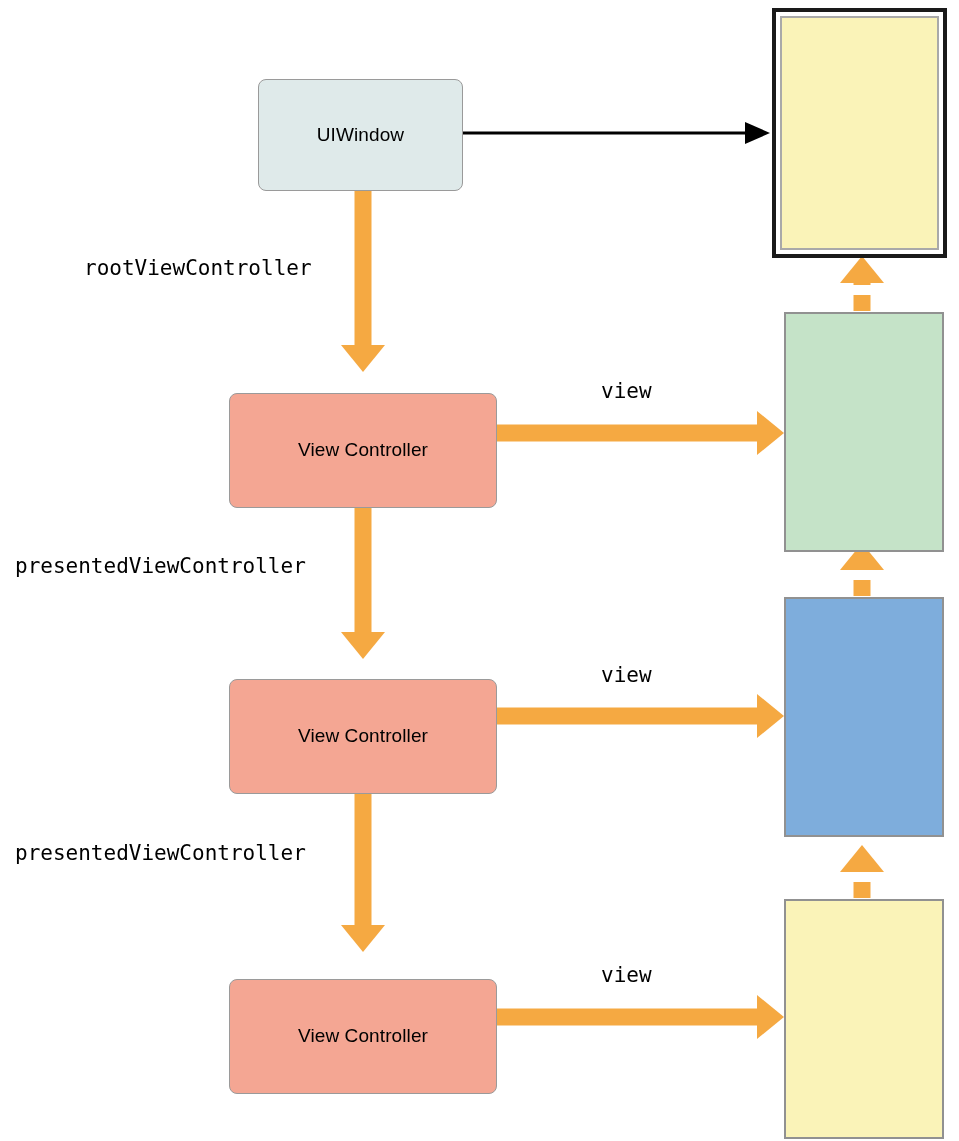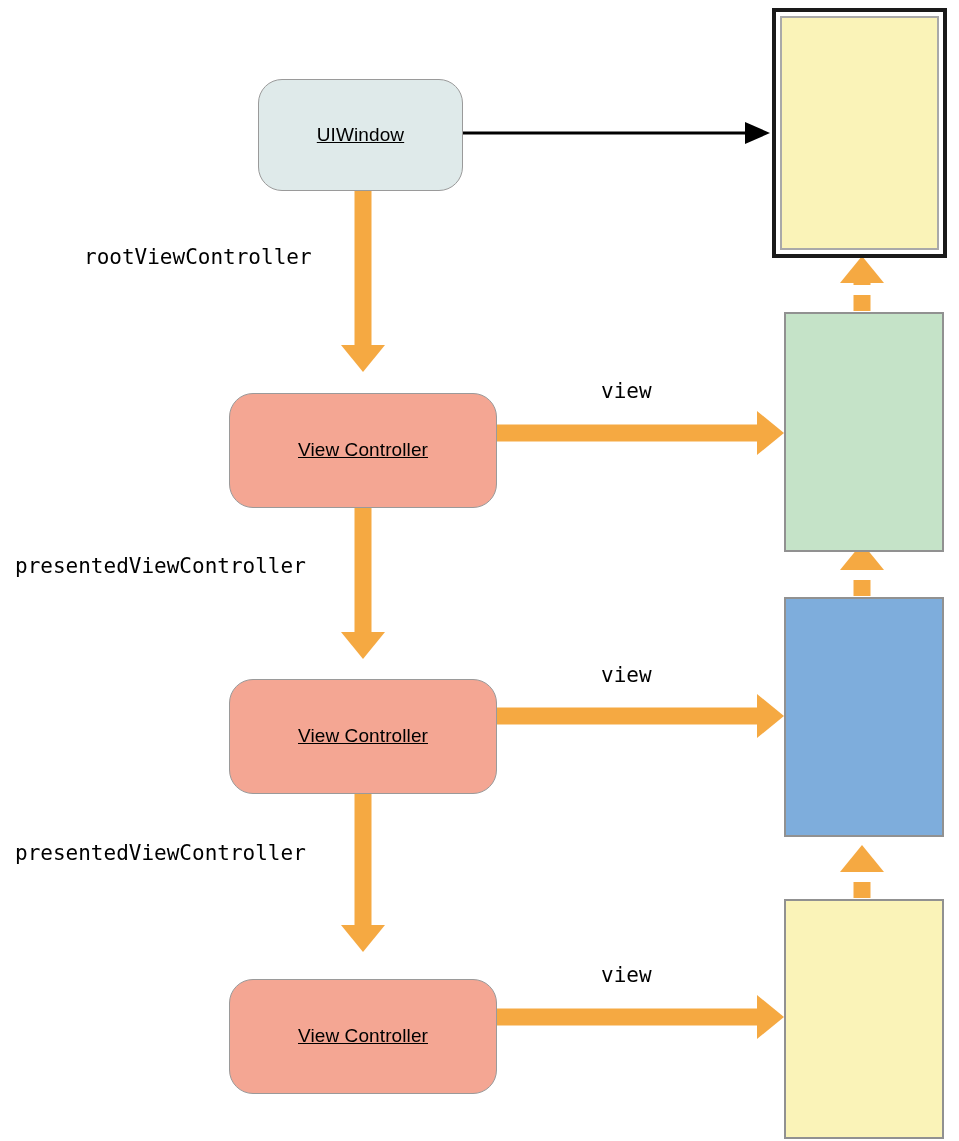--- a/index.html
+++ b/index.html
@@ -17,27 +17,26 @@
     background: #ffffff;
     overflow: hidden;
   }
   .node {
     position: absolute;
     box-sizing: border-box;
   }
 
   
   .rounded-box {
-    border-radius: 24px;
+    border-radius: 8px;
     border: 1.5px solid #9a9a9a;
     display: flex;
     align-items: center;
     justify-content: center;
     text-align: left;
-    text-decoration: underline;
   }
   .rounded-box .node-label {
     font-family: "Liberation Sans", sans-serif;
     font-size: 19px;
     color: #000000;
     line-height: 1.1;
     letter-spacing: 0.1px;
   }
   .uiwindow-box { background: #dfeaea; }
   .vc-box { background: #f4a693; margin-top: 20px; }
@@ -162,21 +161,21 @@
   <div class="node rounded-box vc-box" style="left:229px; top:659px; width:268px; height:115px;">
     <span class="node-label">View Controller</span>
   </div>
 
   <div class="node view-rect view-yellow" style="left:784px; top:899px; width:160px; height:240px;"></div>
 
   <div class="node rounded-box vc-box" style="left:229px; top:959px; width:268px; height:115px;">
     <span class="node-label">View Controller</span>
   </div>
 
-  <div class="edge-label" style="left:84px; top:245px;">rootViewController</div>
+  <div class="edge-label" style="left:84px; top:256px;">rootViewController</div>
 
   <div class="edge-label" style="left:15px; top:554px;">presentedViewController</div>
 
   <div class="edge-label" style="left:15px; top:841px;">presentedViewController</div>
 
   <div class="edge-label" style="left:601px; top:379px;">view</div>
 
   <div class="edge-label" style="left:601px; top:663px;">view</div>
 
   <div class="edge-label" style="left:601px; top:963px;">view</div>

